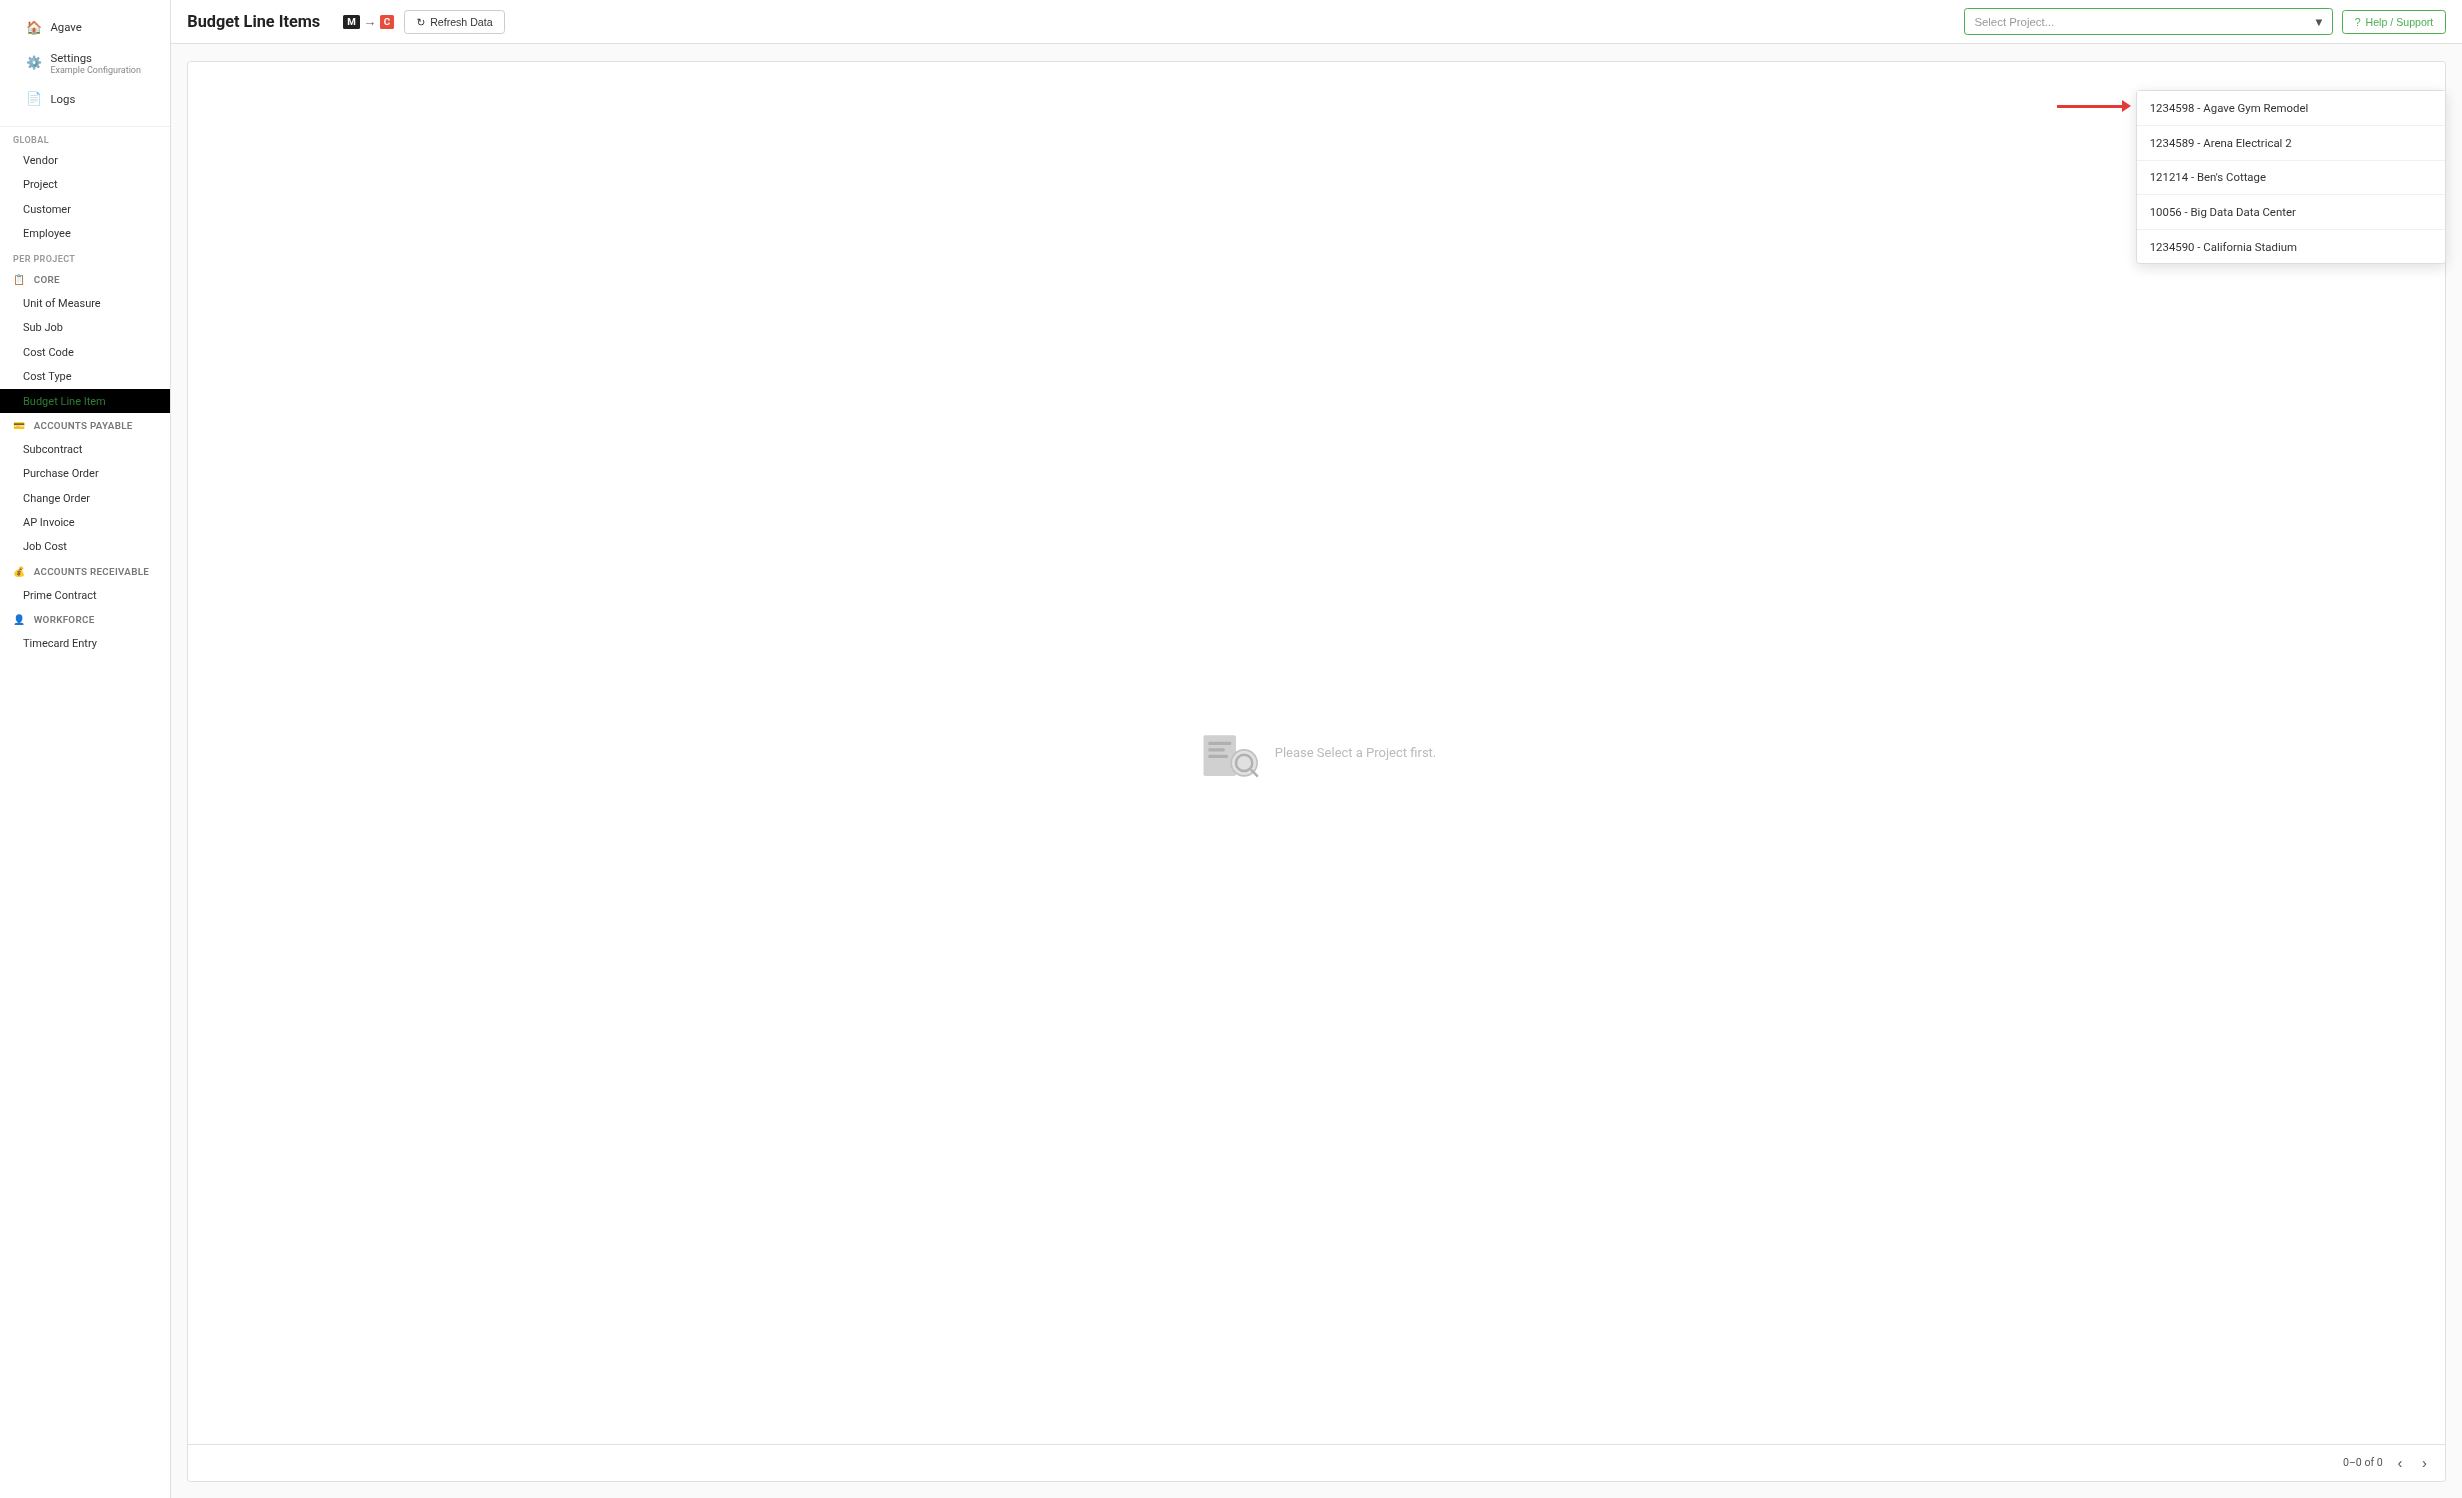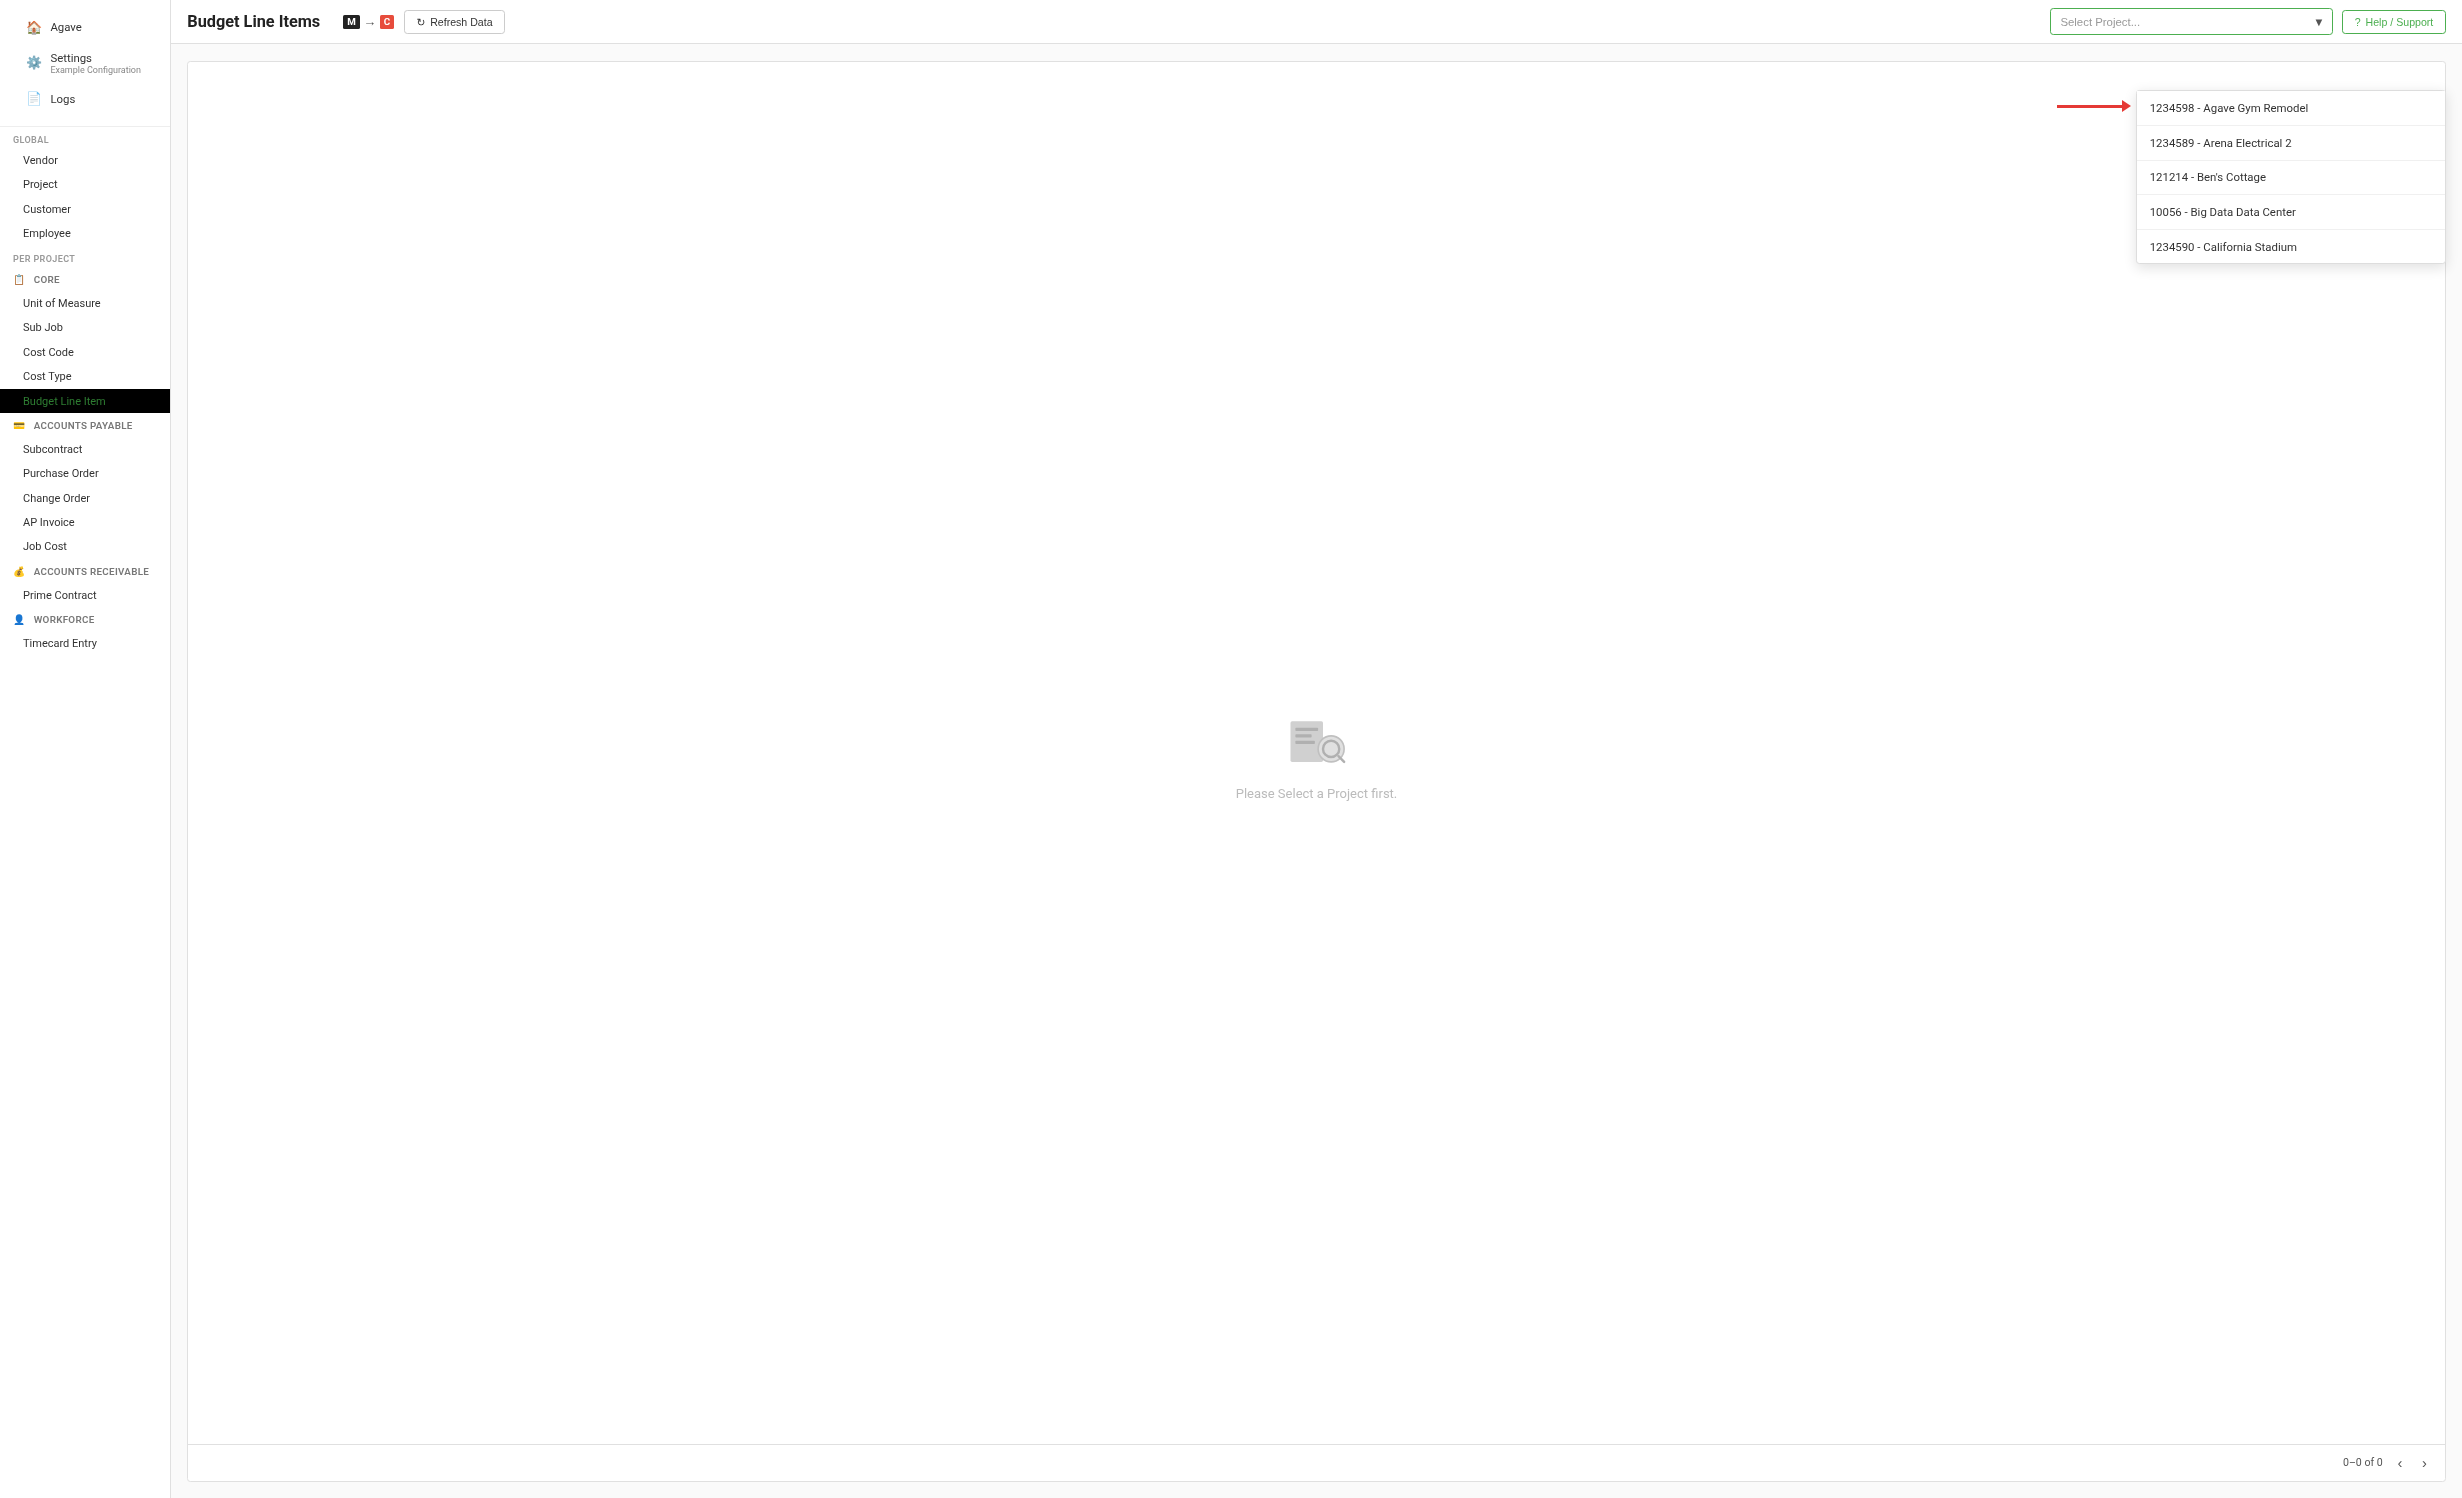--- a/index.html
+++ b/index.html
@@ -117,21 +117,21 @@
       border: 0.8px solid #ccc;
       background: #fff;
       border-radius: 3.3px;
       cursor: pointer;
       font-size: 10.6px;
       color: #333;
     }
     .spacer { flex: 1; }
     .select-project-wrapper {
       position: relative;
-      width: 283px;
+      width: 369px;
       border-radius: 12px;
     }
     .select-project {
       width: 100%;
       padding: 6.5px 26px 6.5px 9.8px;
       border: 1.6px solid #4caf50;
       border-radius: 3.3px;
       font-size: 11.4px;
       color: #999;
       background: #fff;
@@ -174,21 +174,21 @@
       flex: 1;
       background: #fff;
       border: 0.8px solid #e0e0e0;
       border-radius: 3.3px;
       display: flex;
       flex-direction: column;
     }
     .empty-state {
       flex: 1;
       display: flex;
-      flex-direction: column;
+      flex-direction: row;
       align-items: center;
       justify-content: center;
       gap: 13px;
       color: #bbb;
     }
     .empty-state-icon svg {
       width: 65px;
       height: 65px;
     }
     .empty-state-text {

